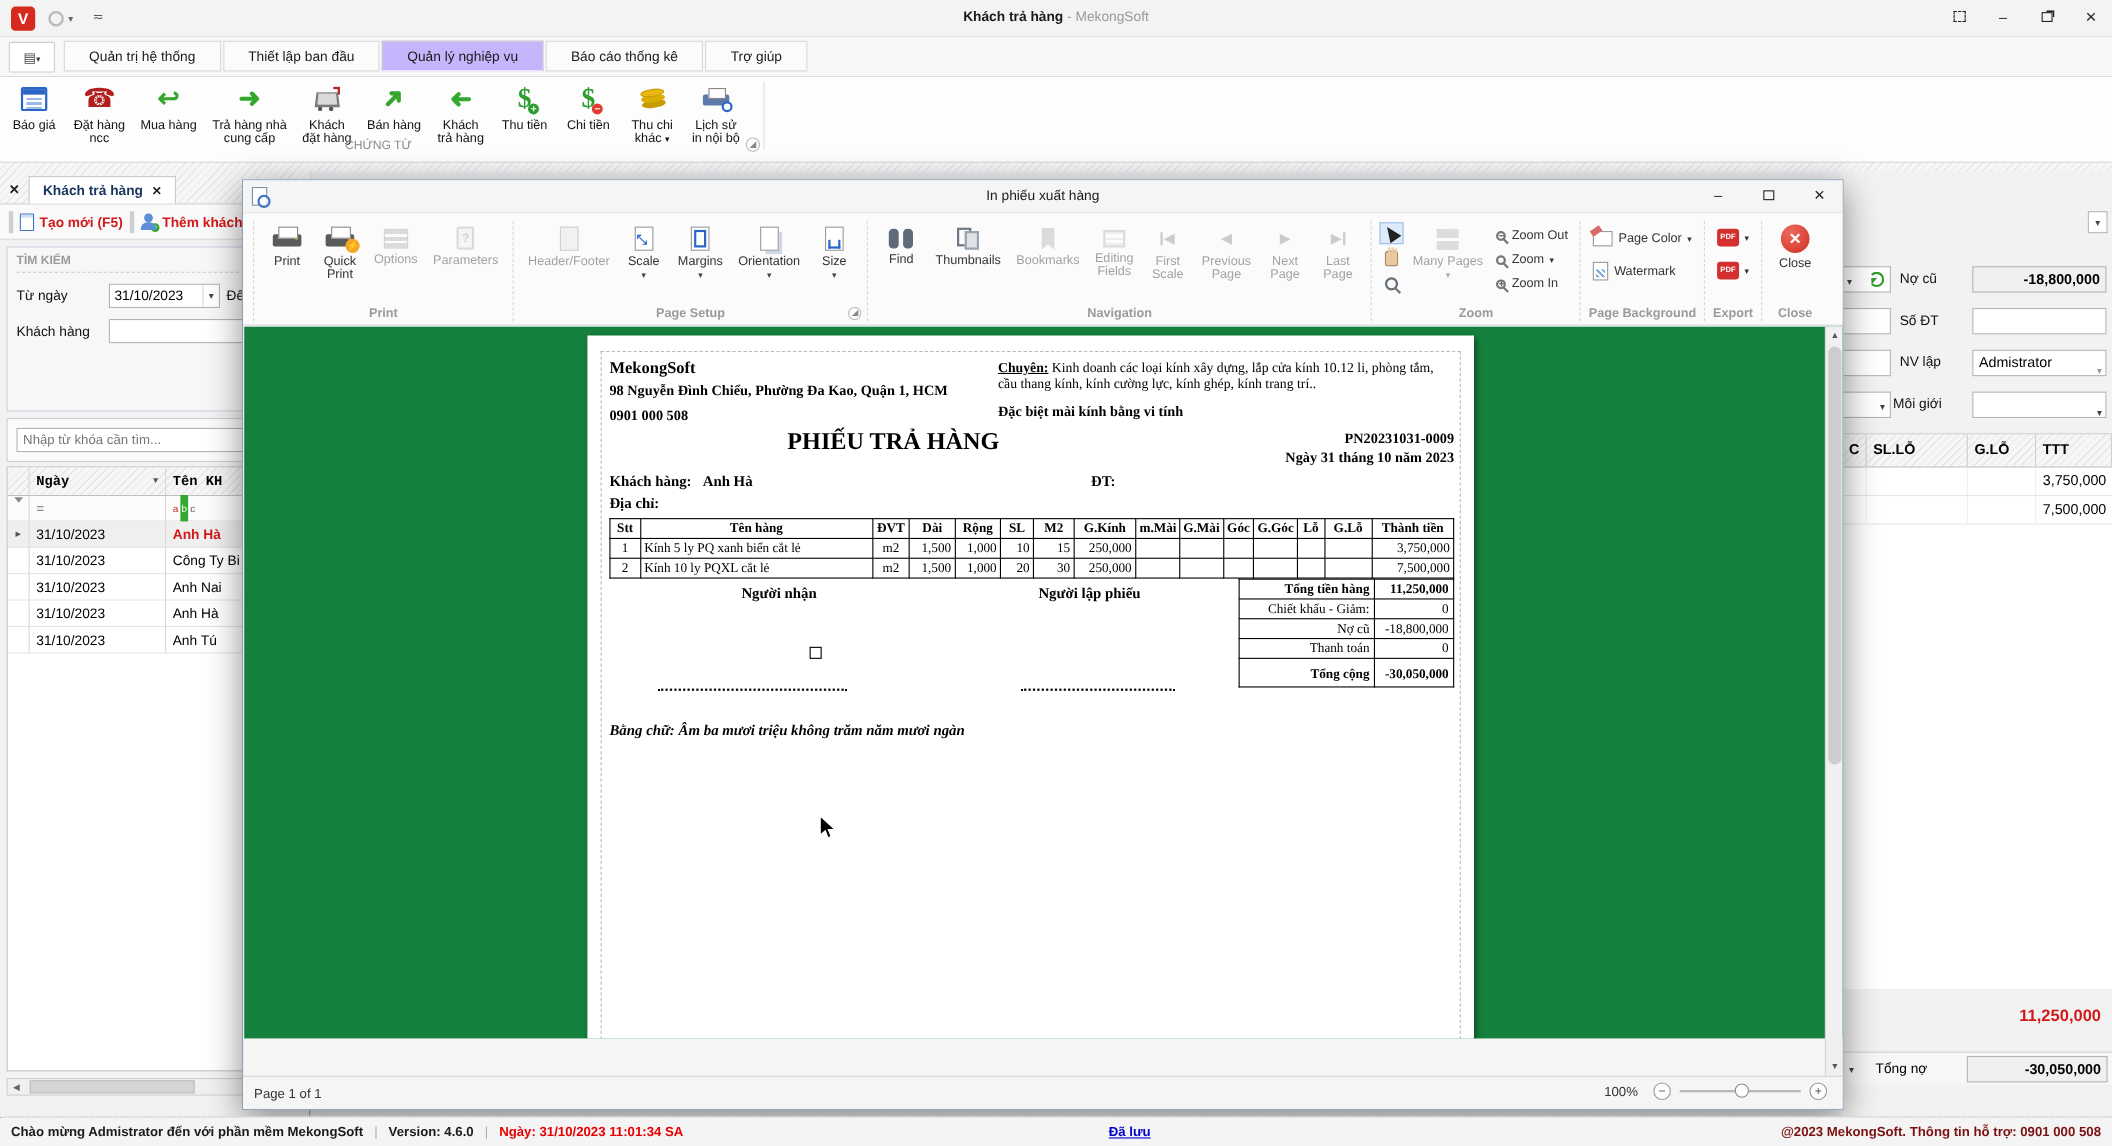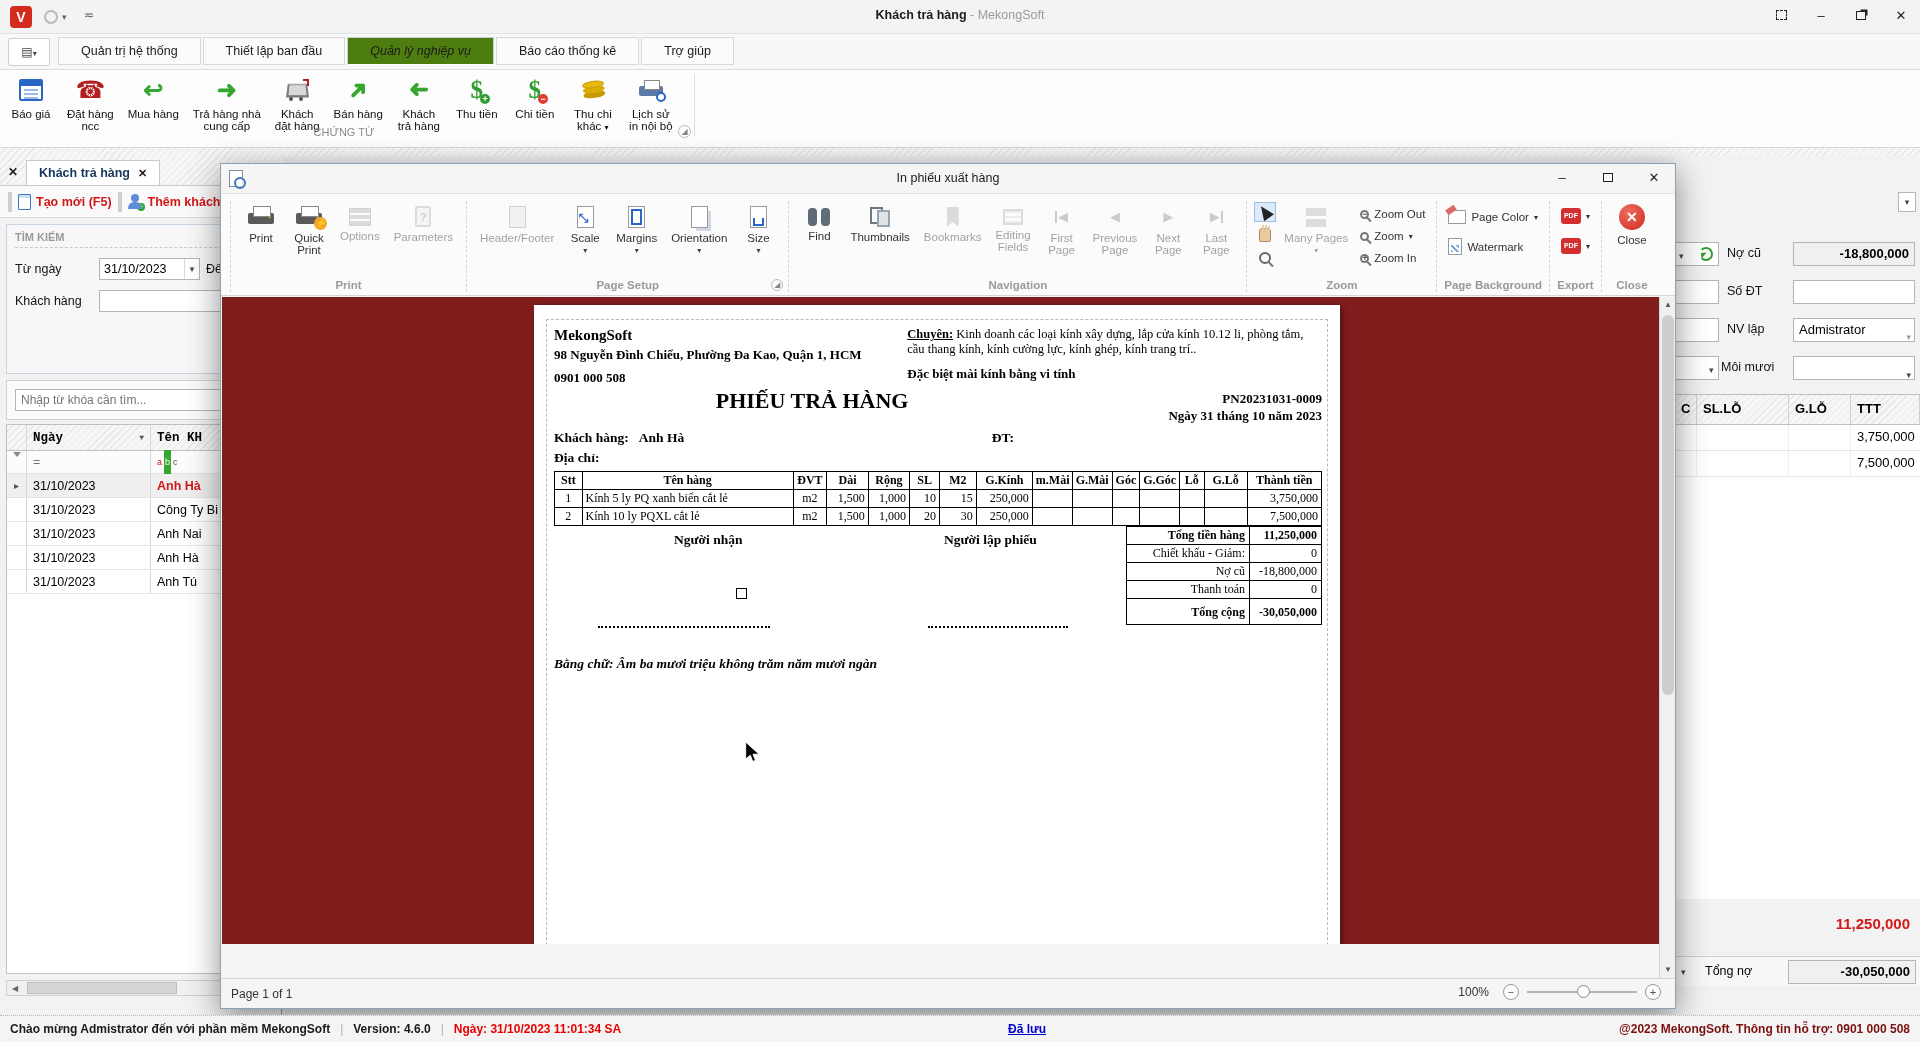--- a/index.html
+++ b/index.html
@@ -22,21 +22,21 @@
   .wbtns { position:absolute; right:8px; top:6px; display:flex; gap:18px; align-items:center; }
   .wbtn { width:22px; height:20px; text-align:center; font-size:13px; color:#222; line-height:20px; cursor:default; }
   .box-ico { display:inline-block; width:10px; height:9px; border:1.5px solid #222; }
   .fs-ico { display:inline-block; width:11px; height:10px; border:1.5px dashed #222; }
 
   
   #ribbon-tabs { position:absolute; left:0; top:34px; width:1920px; height:36px; background:#f7f8f8; border-bottom:1px solid #dcdcdc; }
   .appmenu { position:absolute; left:8px; top:4px; width:42px; height:28px; border:1px solid #cfcfcf; background:#fff; border-radius:2px; text-align:center; line-height:26px; font-size:12px; color:#444; }
   .rtabs { position:absolute; left:58px; top:3px; display:flex; }
   .rtab { padding:6px 22px; font-size:12.5px; color:#1a1a1a; border:1px solid transparent; margin-right:2px; }
-  .rtab.active { background:#4d7c0f; border:1px solid #cfcfcf; border-bottom:1px solid #fff;font-style:italic; }
+  .rtab.active { background:#c4b5fd; border:1px solid #cfcfcf; border-bottom:1px solid #fff; }
   .rtab:not(.active){ border:1px solid #d8d8d8; background:#fbfbfb; }
 
   
   #ribbon-body { position:absolute; left:0; top:70px; width:1920px; height:78px; background:#fdfdfd; border-bottom:1px solid #d5d5d5; }
   #ribbon-buttons { position:absolute; left:2px; top:2px; display:flex; align-items:flex-start; }
   .rbtn { display:flex; flex-direction:column; align-items:center; padding:3px 7px 1px 7px; min-width:58px; }
   .rbtn .ric { height:30px; display:flex; align-items:center; justify-content:center; }
   .rbtn .rlb { font-size:11.5px; color:#111; text-align:center; line-height:12px; margin-top:3px; white-space:pre-line; }
   #ribbon-caption { position:absolute; left:0; top:56px; width:688px; text-align:center; font-size:11px; color:#8a8a8a; }
   .grp-launch { position:absolute; left:678px; top:55px; width:13px; height:13px; border:1px solid #bbb; border-radius:50%; font-size:8px; line-height:11px; text-align:center; color:#888; }
@@ -185,21 +185,21 @@
   .loupe.plus::before { content:"+"; }
   .loupe.minus::before { content:"\2212"; }
   .loupe.big { width:12px; height:12px; border-color:#5f6b76; }
   .ic-many { width:20px; height:20px; margin-top:2px; background:repeating-linear-gradient(#b9b9b9 0 8px,#fff 8px 11px),repeating-linear-gradient(90deg,#b9b9b9 0 8px,#fff 8px 11px); }
   .ic-pagecolor { position:relative; width:18px; height:14px; background:#fff; border:1px solid #9a9a9a; }
   .ic-pagecolor::after { content:""; position:absolute; left:-3px; top:-4px; width:10px; height:6px; background:#d86a6a; transform:rotate(-35deg); }
   .ic-pdf { position:relative; width:20px; height:16px; background:#d32f2f; border-radius:3px; color:#fff; font-size:7px; font-weight:bold; text-align:center; line-height:16px; }
   .ic-closebig { width:26px; height:26px; border-radius:50%; background:radial-gradient(circle at 35% 30%,#ef6a5e,#cf2e20); color:#fff; font-size:14px; font-weight:bold; text-align:center; line-height:26px; }
 
   
-  #preview { position:absolute; left:1px; top:133px; width:1453px; height:647px; background:#7f1d1d; overflow:hidden;padding-left:17px; }
+  #preview { position:absolute; left:1px; top:133px; width:1453px; height:647px; background:#15803d; overflow:hidden;padding-left:17px; }
   #page { position:absolute; left:312px; top:8px; width:806px; height:664px; background:#fff; box-shadow:2px 2px 6px rgba(0,0,0,.45); font-family:"Liberation Serif",serif; color:#000; }
   #page-margins { position:absolute; left:12px; top:14px; right:12px; bottom:14px; border:1px dashed #b9b9b9; pointer-events:none; }
   #page-inner { position:absolute; left:20px; top:22px; right:18px; }
   .doc-head { display:flex; }
   .dh-left { width:46%; }
   .dh-left .co { font-size:15px; font-weight:bold; }
   .dh-left .ad { font-size:13px; font-weight:bold; margin-top:3px; line-height:16px; }
   .dh-left .ph { font-size:13px; font-weight:bold; margin-top:7px; }
   .dh-right { width:54%; font-size:12.5px; line-height:15px; }
   .dh-right .lb { font-weight:bold; text-decoration:underline; }
@@ -491,21 +491,21 @@
   </div>
   <div class="rp-row" style="top:160px;">
     <div class="rp-stub"></div>
     <div class="rp-lbl">NV lập</div>
     <div class="rp-val"><span>Admistrator</span><span class="dda">▾</span></div>
   </div>
   <div class="rp-row" style="top:198px;">
     <div class="rp-stub">
         <span class="ddtiny" style="left:34px;">▾</span>
       </div>
-    <div class="rp-lbl" style="left:46px;">Môi mươi</div>
+    <div class="rp-lbl" style="left:46px;">Môi giới</div>
     <div class="rp-val"><span></span><span class="dda" style="color:#444;">▾</span></div>
   </div>
 
   <div id="rp-grid">
     <div id="rp-gridhead" class="hatch">
       <div class="rc0">C</div>
       <div class="rc1">SL.LỖ</div>
       <div class="rc2">G.LỖ</div>
       <div class="rc3">TTT</div>
     </div>
@@ -623,21 +623,21 @@
           <span class="ic-editf"></span>
           <span class="tlb">Editing
 Fields</span>
         </div>
         <div class="tbtn dis">
           <span class="navg">
               <span class="bar"></span>
               <span>◀</span>
             </span>
           <span class="tlb">First
-Page</span>
+Scale</span>
         </div>
         <div class="tbtn dis">
           <span class="navg">
               <span>◀</span>
             </span>
           <span class="tlb">Previous
 Page</span>
         </div>
         <div class="tbtn dis">
           <span class="navg">

